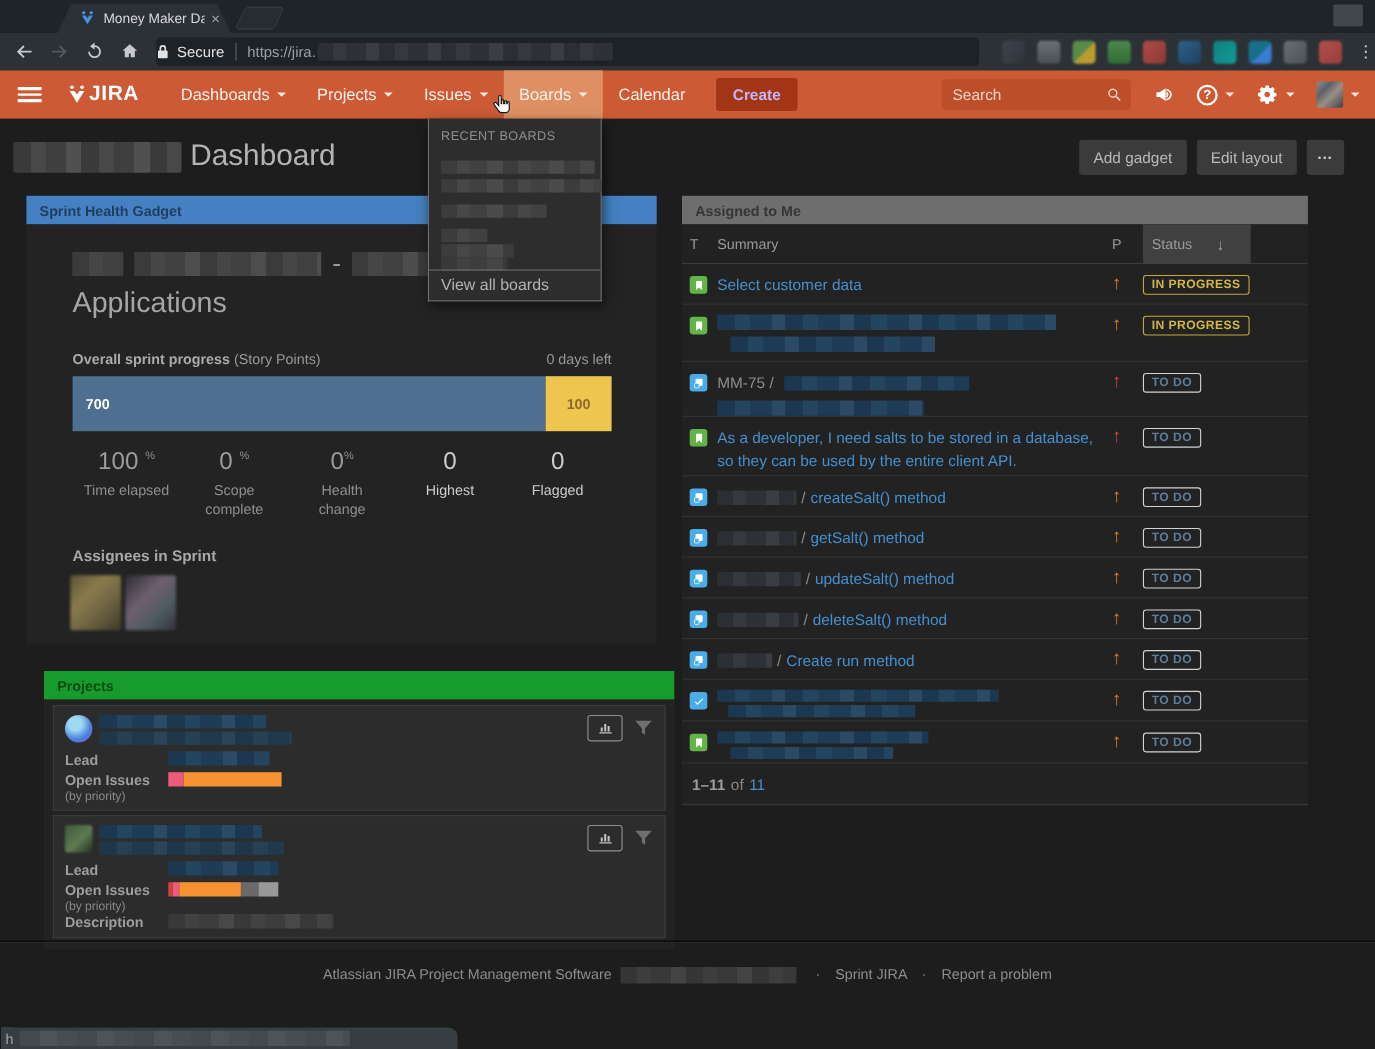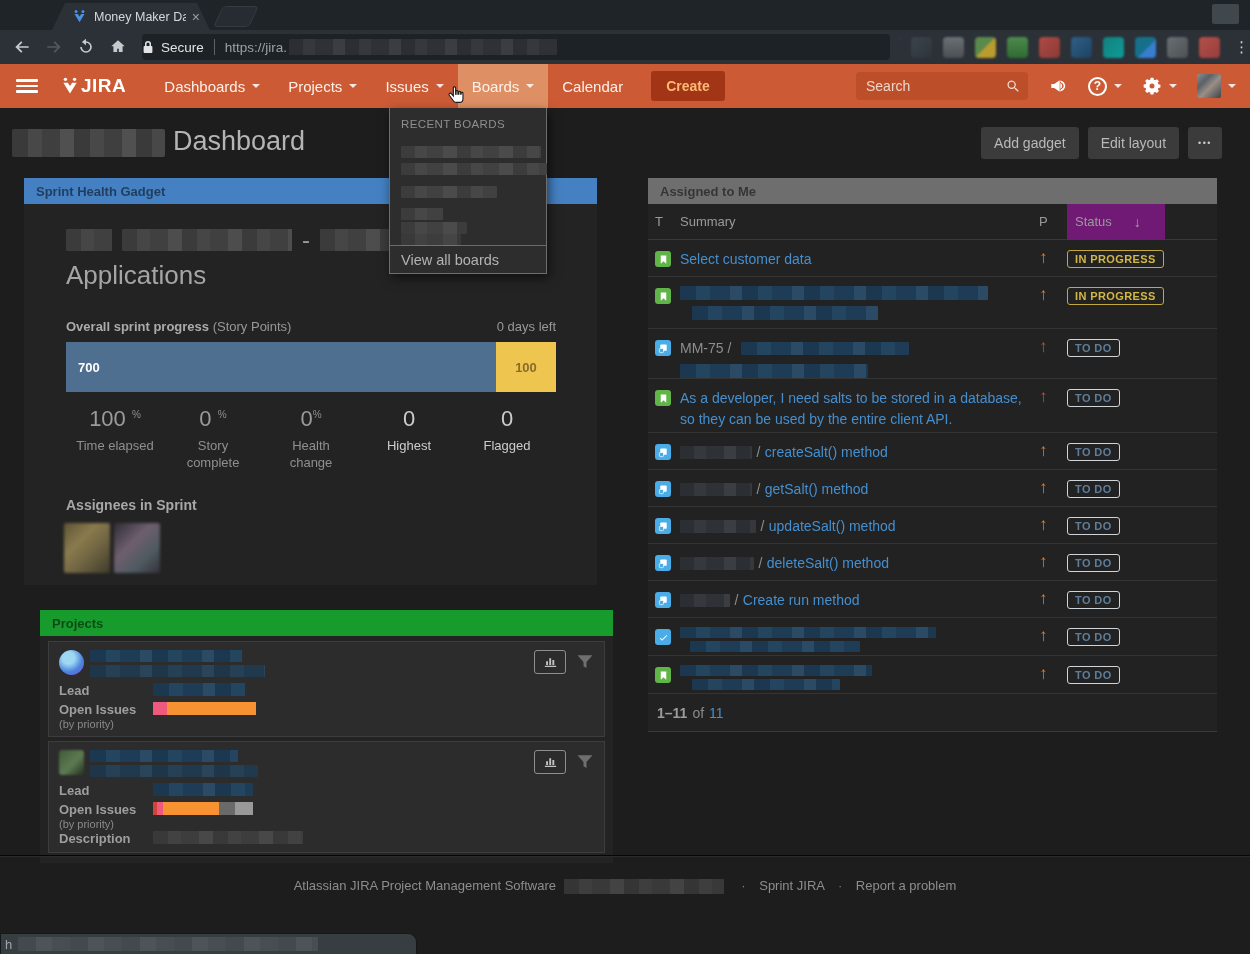--- a/index.html
+++ b/index.html
@@ -36,21 +36,21 @@
   .burger { width:22px; height:14px; margin-left:16px; position:relative; }
   .burger div { position:absolute; left:0; width:22px; height:2.5px; background:#fff; border-radius:1px; }
   .burger div:nth-child(1){top:0} .burger div:nth-child(2){top:5.5px} .burger div:nth-child(3){top:11px}
   .jlogo { display:flex; align-items:center; margin-left:22px; }
   .jlogo svg { width:20px; height:20px; fill:#fff; }
   .jlogo span { color:#fff; font-weight:bold; font-size:19px; letter-spacing:.5px; margin-left:1px; }
   .nav-items { display:flex; align-items:center; height:44px; margin-left:24px; }
   .nav-item { height:44px; display:flex; align-items:center; padding:0 14px; color:#fdf0e9; font-size:15px; white-space:nowrap; }
   .nav-item.hl { background:#de9064; }
   .car { width:0; height:0; border:4px solid transparent; border-top-color:rgba(255,255,255,.85); margin-left:7px; margin-top:4px; }
-  .create-btn { margin-left:14px; background:#a23516; color:#fdba74; font-weight:bold; font-size:14px;
+  .create-btn { margin-left:14px; background:#a23516; color:#c4b5fd; font-weight:bold; font-size:14px;
                 padding:7px 15px; border-radius:3px; border:none; }
   .nav-right { margin-left:auto; display:flex; align-items:center; margin-right:14px; }
   .searchbox { position:relative; }
   .searchbox input { width:172px; height:28px; background:#bd4e2a; border:none; border-radius:4px;
                      color:#fff; font-size:14px; padding:0 30px 0 10px; outline:none; }
   .searchbox input::placeholder { color:#eed5c8; }
   .search-ic { position:absolute; right:7px; top:6px; width:16px; height:16px; }
   .search-ic svg { width:16px; height:16px; fill:#f0ddd4; }
   .nico { margin-left:20px; display:flex; align-items:center; }
   .nico svg { width:20px; height:20px; fill:#fff; }
@@ -126,29 +126,29 @@
   .pc-btns { position:absolute; right:10px; top:8px; display:flex; align-items:center; gap:10px; }
   .pc-chart { width:32px; height:24px; border:1px solid #8f8f8f; border-radius:3px; display:flex; align-items:center; justify-content:center; background:transparent; }
   .pc-chart svg { width:15px; height:15px; fill:#c2c2c2; }
   .pc-funnel svg { width:18px; height:18px; fill:#6f6f6f; }
   .pc-row { display:flex; align-items:flex-start; margin-top:4px; }
   .pc-lab { width:94px; font-weight:bold; font-size:13px; color:#9e9e9e; flex:0 0 94px; }
   .pc-sub { font-size:11px; color:#8a8a8a; margin-top:1px; }
   .oi-bar { display:flex; height:13px; }
 
   
-  .assigned { position:absolute; left:648px; top:70px; width:569px; }
+  .assigned { position:absolute; left:620px; top:70px; width:569px; }
   .assigned .panel-hdr { background:#6e6e6e; }
   .atable { background:#222222; border-bottom:1px solid #3a3a3a; }
   .athead { display:flex; height:36px; align-items:center; border-bottom:1px solid #3a3a3a; font-size:13px; color:#9a9a9a; }
   .ct { width:32px; flex:0 0 32px; padding-left:7px; }
   .cs { flex:1; padding-right:6px; }
   .cp { width:28px; flex:0 0 28px; }
   .cst { width:150px; flex:0 0 150px; }
-  .athead .cst-in { background:#701a75; width:98px; height:36px; display:flex; align-items:center; padding-left:8px; gap:22px; }
+  .athead .cst-in { background:#404040; width:98px; height:36px; display:flex; align-items:center; padding-left:8px; gap:22px; }
   .sortglyph { font-size:14px; color:#a5a5a5; }
   .arow { display:flex; align-items:flex-start; border-bottom:1px solid #343434; padding-top:9px; }
   .itype { width:16px; height:16px; border-radius:3px; display:flex; align-items:center; justify-content:center; margin-top:2px; }
   .itype svg { width:11px; height:11px; }
   .itype.story { background:#61b548; }
   .itype.sub, .itype.task { background:#4bade8; }
   .ilink { color:#458fcf; font-size:14px; line-height:21px; text-decoration:none; }
   .gpfx { color:#8e8e8e; font-size:14px; line-height:21px; }
   .pri { font-size:17px; font-weight:bold; line-height:18px; }
   .pri.po { color:#ea7d24; } .pri.pr { color:#d0443b; }
@@ -342,21 +342,21 @@
         <div class="sg-bar-left">700</div>
         <div class="sg-bar-right">100</div>
       </div>
       <div class="sg-stats">
         <div class="sg-stat">
           <div class="val"><span>100</span> <sup>%</sup></div>
           <div class="lbl">Time elapsed</div>
         </div>
         <div class="sg-stat">
           <div class="val"><span>0</span> <sup>%</sup></div>
-          <div class="lbl">Story complete</div>
+          <div class="lbl">Scope complete</div>
         </div>
         <div class="sg-stat">
           <div class="val"><span>0</span><sup>%</sup></div>
           <div class="lbl">Health change</div>
         </div>
         <div class="sg-stat lite">
           <div class="val"><span>0</span></div>
           <div class="lbl">Highest</div>
         </div>
         <div class="sg-stat lite">

